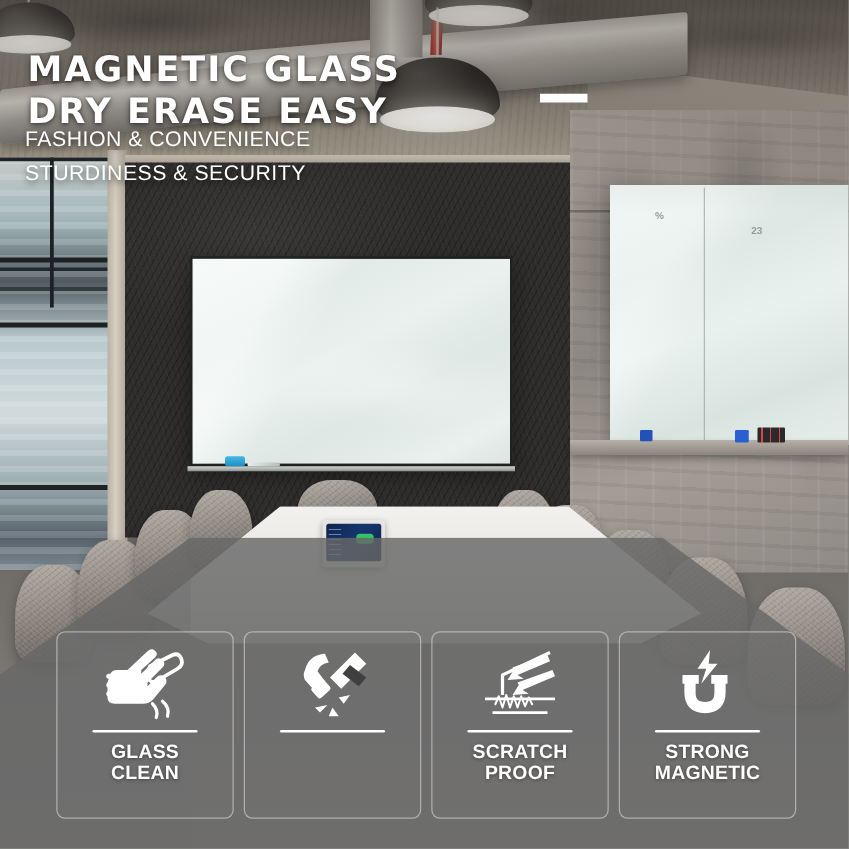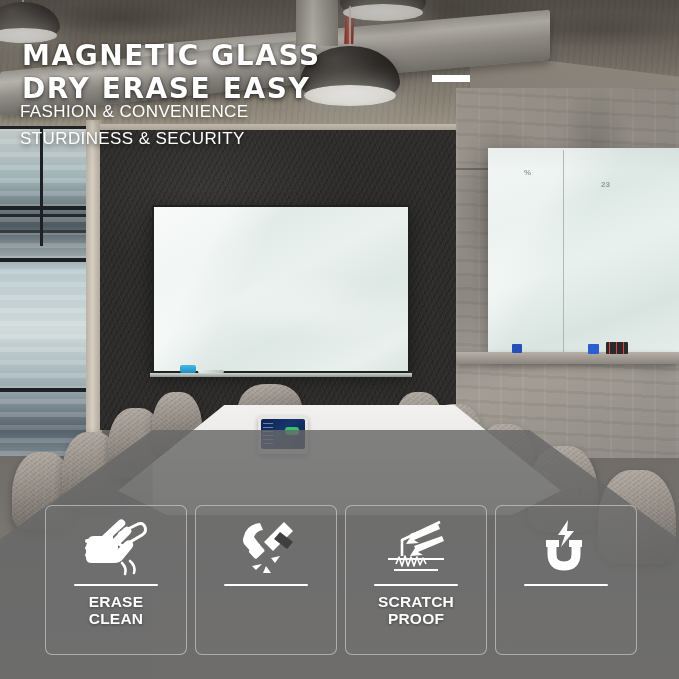--- a/index.html
+++ b/index.html
@@ -299,21 +299,21 @@
             <rect x="5" y="28" width="20" height="4" rx="2"></rect>
             <rect x="5" y="35" width="17" height="4" rx="2"></rect>
           </g>
           <path d="M40 15 L58 6 Q63 4 65 9 Q67 14 62 17 L45 27 Q41 29 39 25 Q37 21 40 15 Z" stroke="#fff" stroke-width="3" fill="none" stroke-linejoin="round"></path>
           <path d="M42 45 Q47 50 45 56" stroke="#fff" stroke-width="2.6" fill="none" stroke-linecap="round"></path>
           <path d="M50 43 Q56 48 54 55" stroke="#fff" stroke-width="2.6" fill="none" stroke-linecap="round"></path>
         </svg>
       </div>
       <div class="card-rule"></div>
       <div class="card-label">
-        <span>ERASE</span><br>
+        <span>GLASS</span><br>
         <span>CLEAN</span>
       </div>
     </div>
 
     <div class="card">
       <div class="card-icon">
         <svg viewBox="0 0 72 62" fill="none">
           <g fill="#fff">
             <path d="M14 18 Q17 6 30 5 L33 12 Q26 13 24 19 L30 27 L22 35 L14 26 Q12 22 14 18 Z"></path>
             <rect x="20" y="28" width="13" height="11" rx="2" transform="rotate(-42 26 33)"></rect>
@@ -353,16 +353,20 @@
     <div class="card">
       <div class="card-icon">
         <svg viewBox="0 0 72 62" fill="none">
           <path d="M38 2 L28 17 L35 17 L31 29 L44 13 L37 13 Z" fill="#fff"></path>
           <path d="M22 26 L22 36 Q22 48 34 48 Q46 48 46 36 L46 26" stroke="#fff" stroke-width="9" fill="none" stroke-linecap="butt"></path>
           <rect x="16" y="22" width="13" height="7" fill="#fff"></rect>
           <rect x="39" y="22" width="13" height="7" fill="#fff"></rect>
         </svg>
       </div>
       <div class="card-rule"></div>
+      <div class="card-label">
+        <span>STRONG</span><br>
+        <span>MAGNETIC</span>
+      </div>
     </div>
 
   </div>
 </div>
 
 </body></html>

